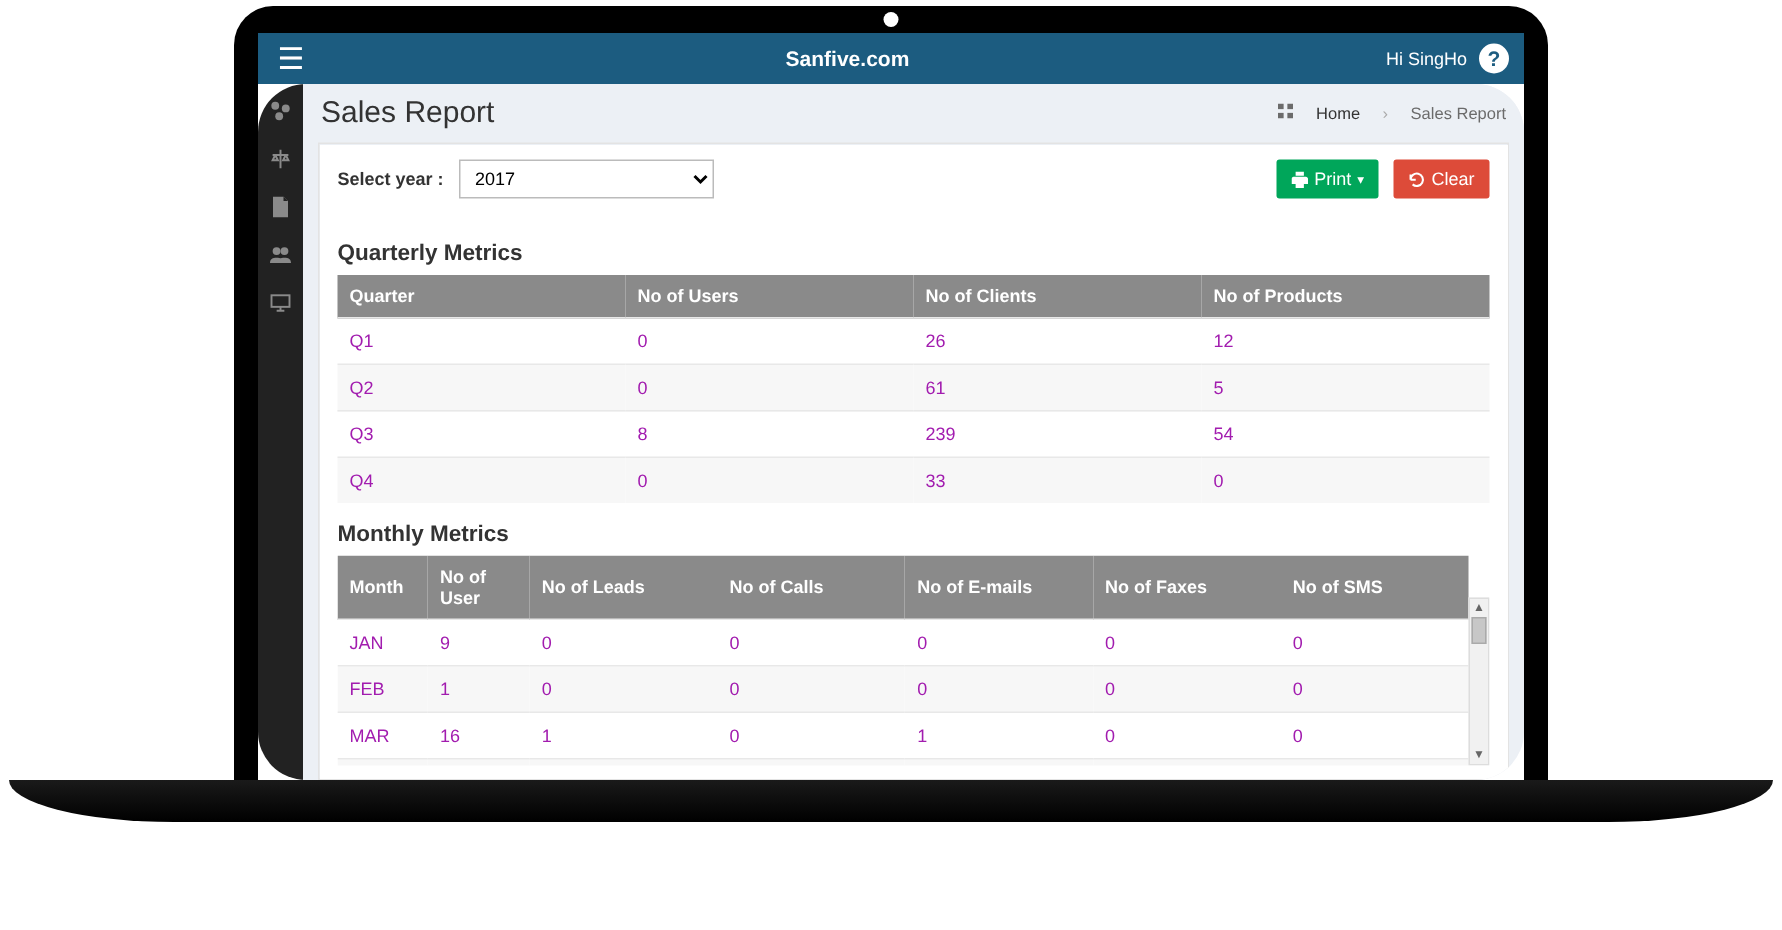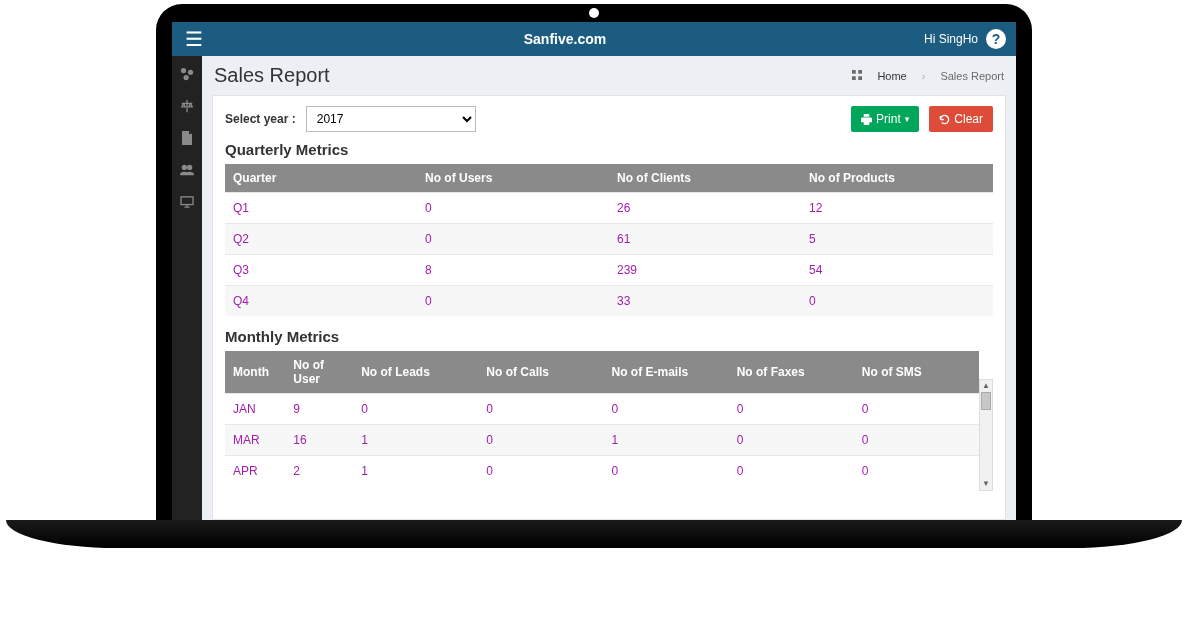--- a/index.html
+++ b/index.html
@@ -77,20 +77,21 @@
   display: inline-flex;
   align-items: center;
   justify-content: center;
   font-weight: bold;
   font-size: 14px;
 }
 .body {
   flex: 1;
   display: flex;
   overflow: hidden;
+  border-radius: 32px;
 }
 .sidebar {
   width: 30px;
   background: #222;
   color: #8a8a8a;
   display: flex;
   flex-direction: column;
   align-items: center;
   padding-top: 6px;
   gap: 8px;
@@ -136,21 +137,21 @@
   background: #fff;
   margin: 4px 10px 0 10px;
   padding: 10px 12px;
   overflow-y: auto;
   border: 1px solid #e3e3e3;
 }
 .controls {
   display: flex;
   align-items: center;
   gap: 10px;
-  margin-bottom: 9px;
+  margin-bottom: 28px;
 }
 .controls label {
   font-weight: bold;
   font-size: 12px;
 }
 .year-select {
   border: 1px solid #bbb;
   padding: 4px 6px;
   width: 170px;
   font-size: 12px;
@@ -396,20 +397,29 @@
                   <tr>
                       <td>JAN</td>
                       <td>9</td>
                       <td>0</td>
                       <td>0</td>
                       <td>0</td>
                       <td>0</td>
                       <td>0</td>
                     </tr>
                   <tr>
+                      <td>FEB</td>
+                      <td>1</td>
+                      <td>0</td>
+                      <td>0</td>
+                      <td>0</td>
+                      <td>0</td>
+                      <td>0</td>
+                    </tr>
+                  <tr>
                       <td>MAR</td>
                       <td>16</td>
                       <td>1</td>
                       <td>0</td>
                       <td>1</td>
                       <td>0</td>
                       <td>0</td>
                     </tr>
                   <tr>
                       <td>APR</td>

